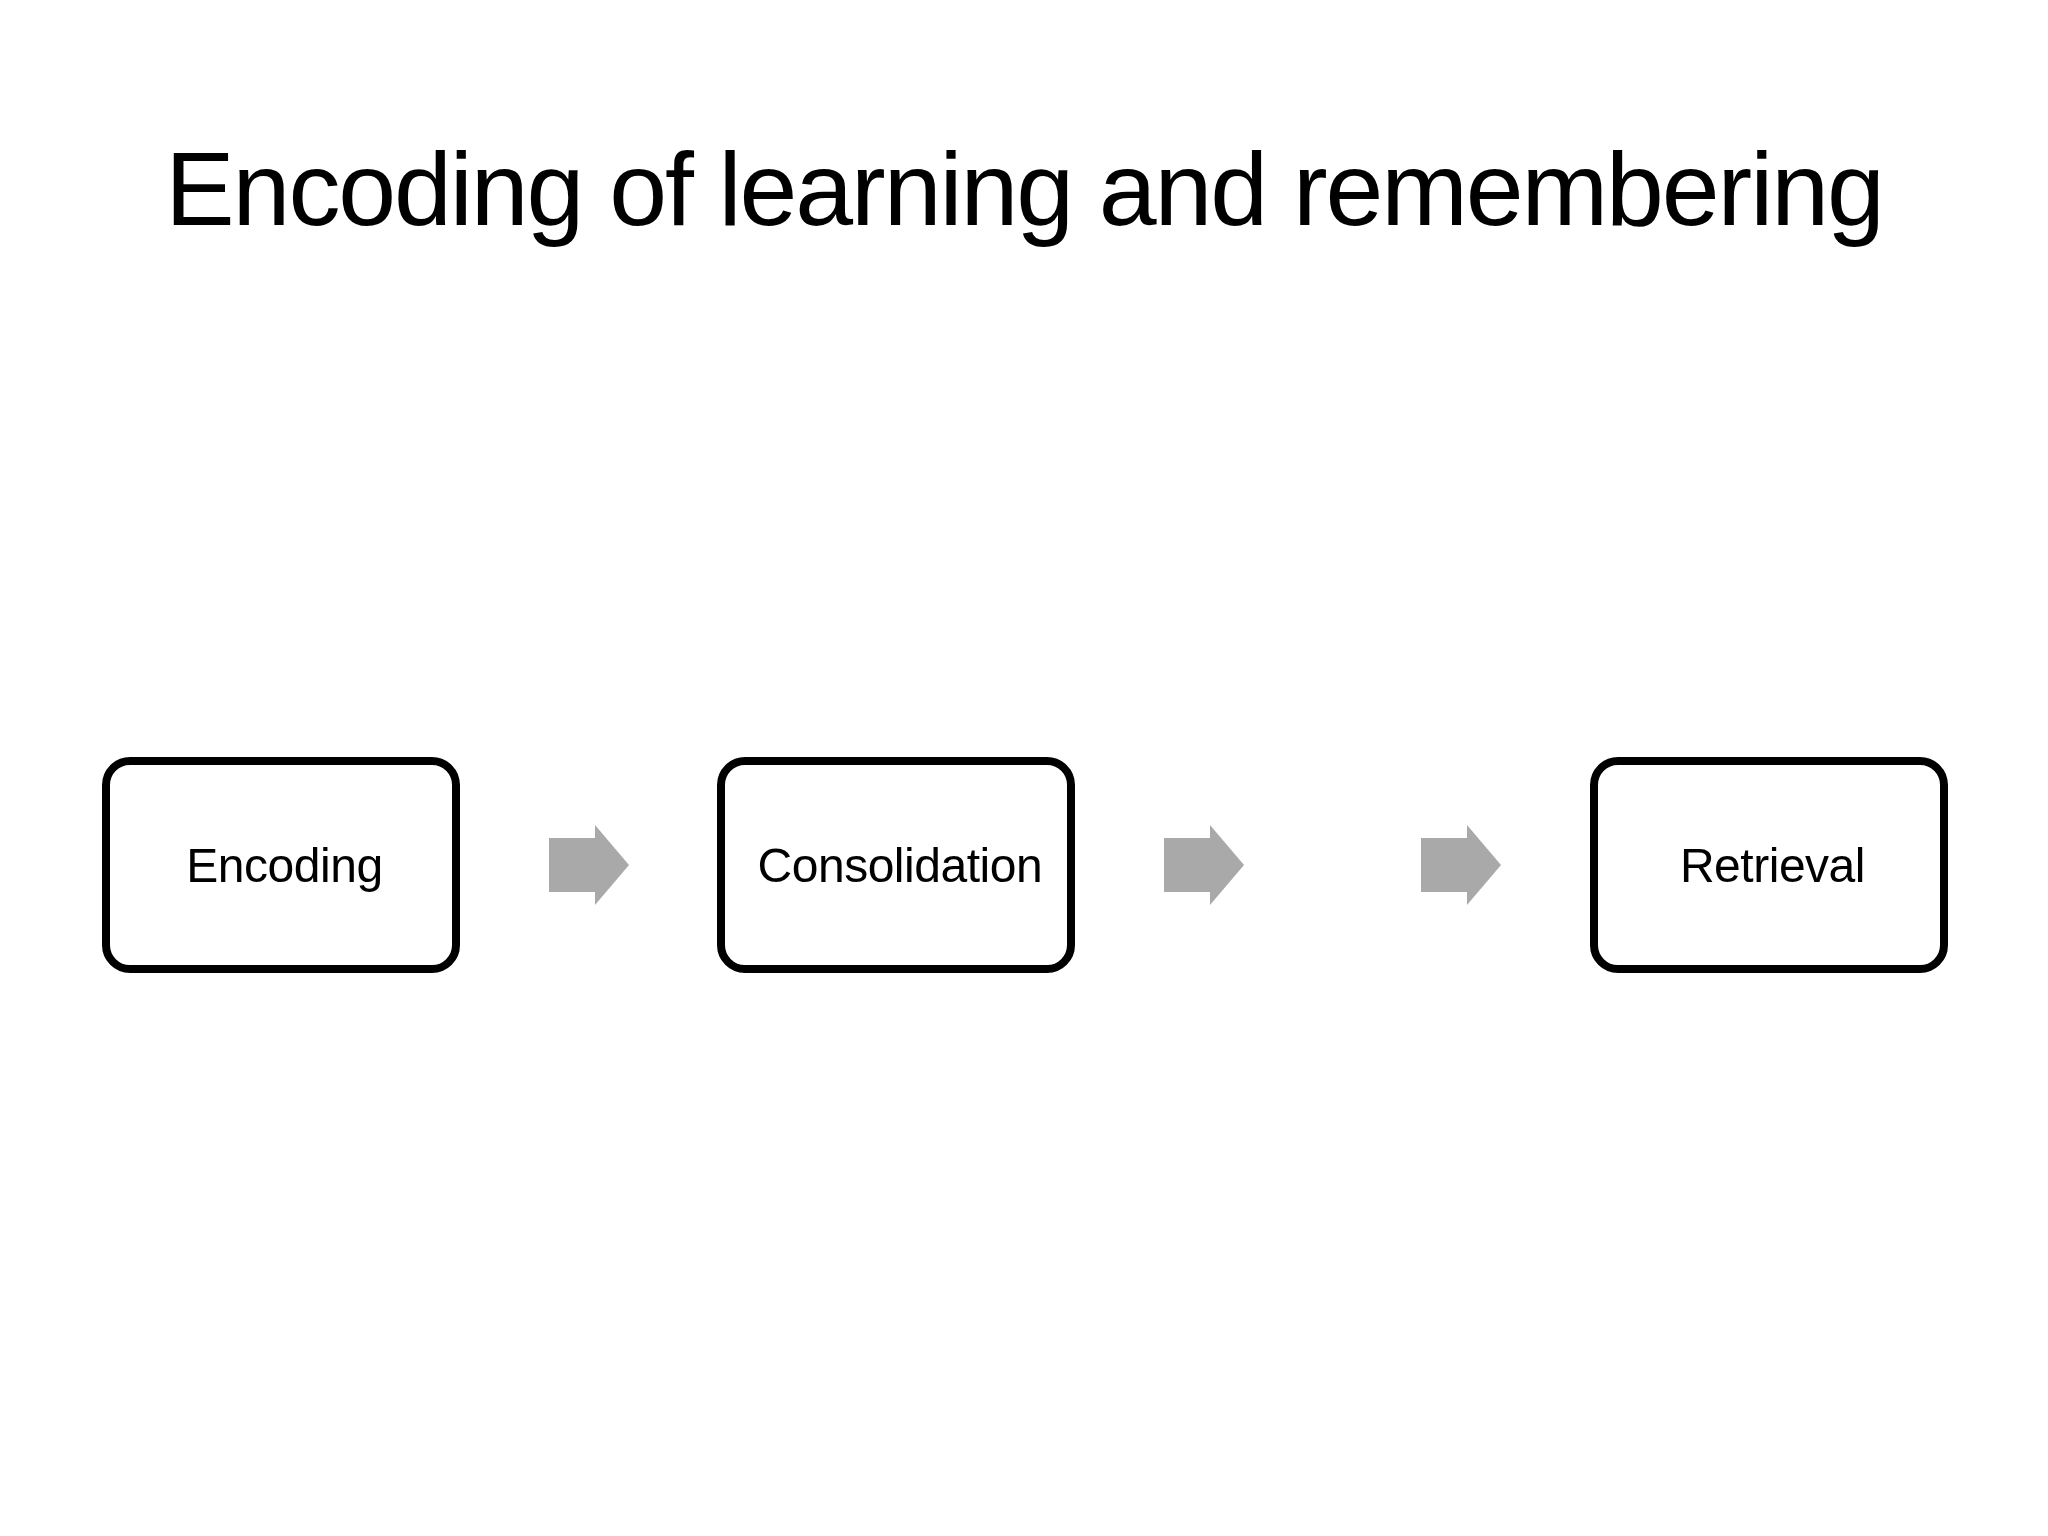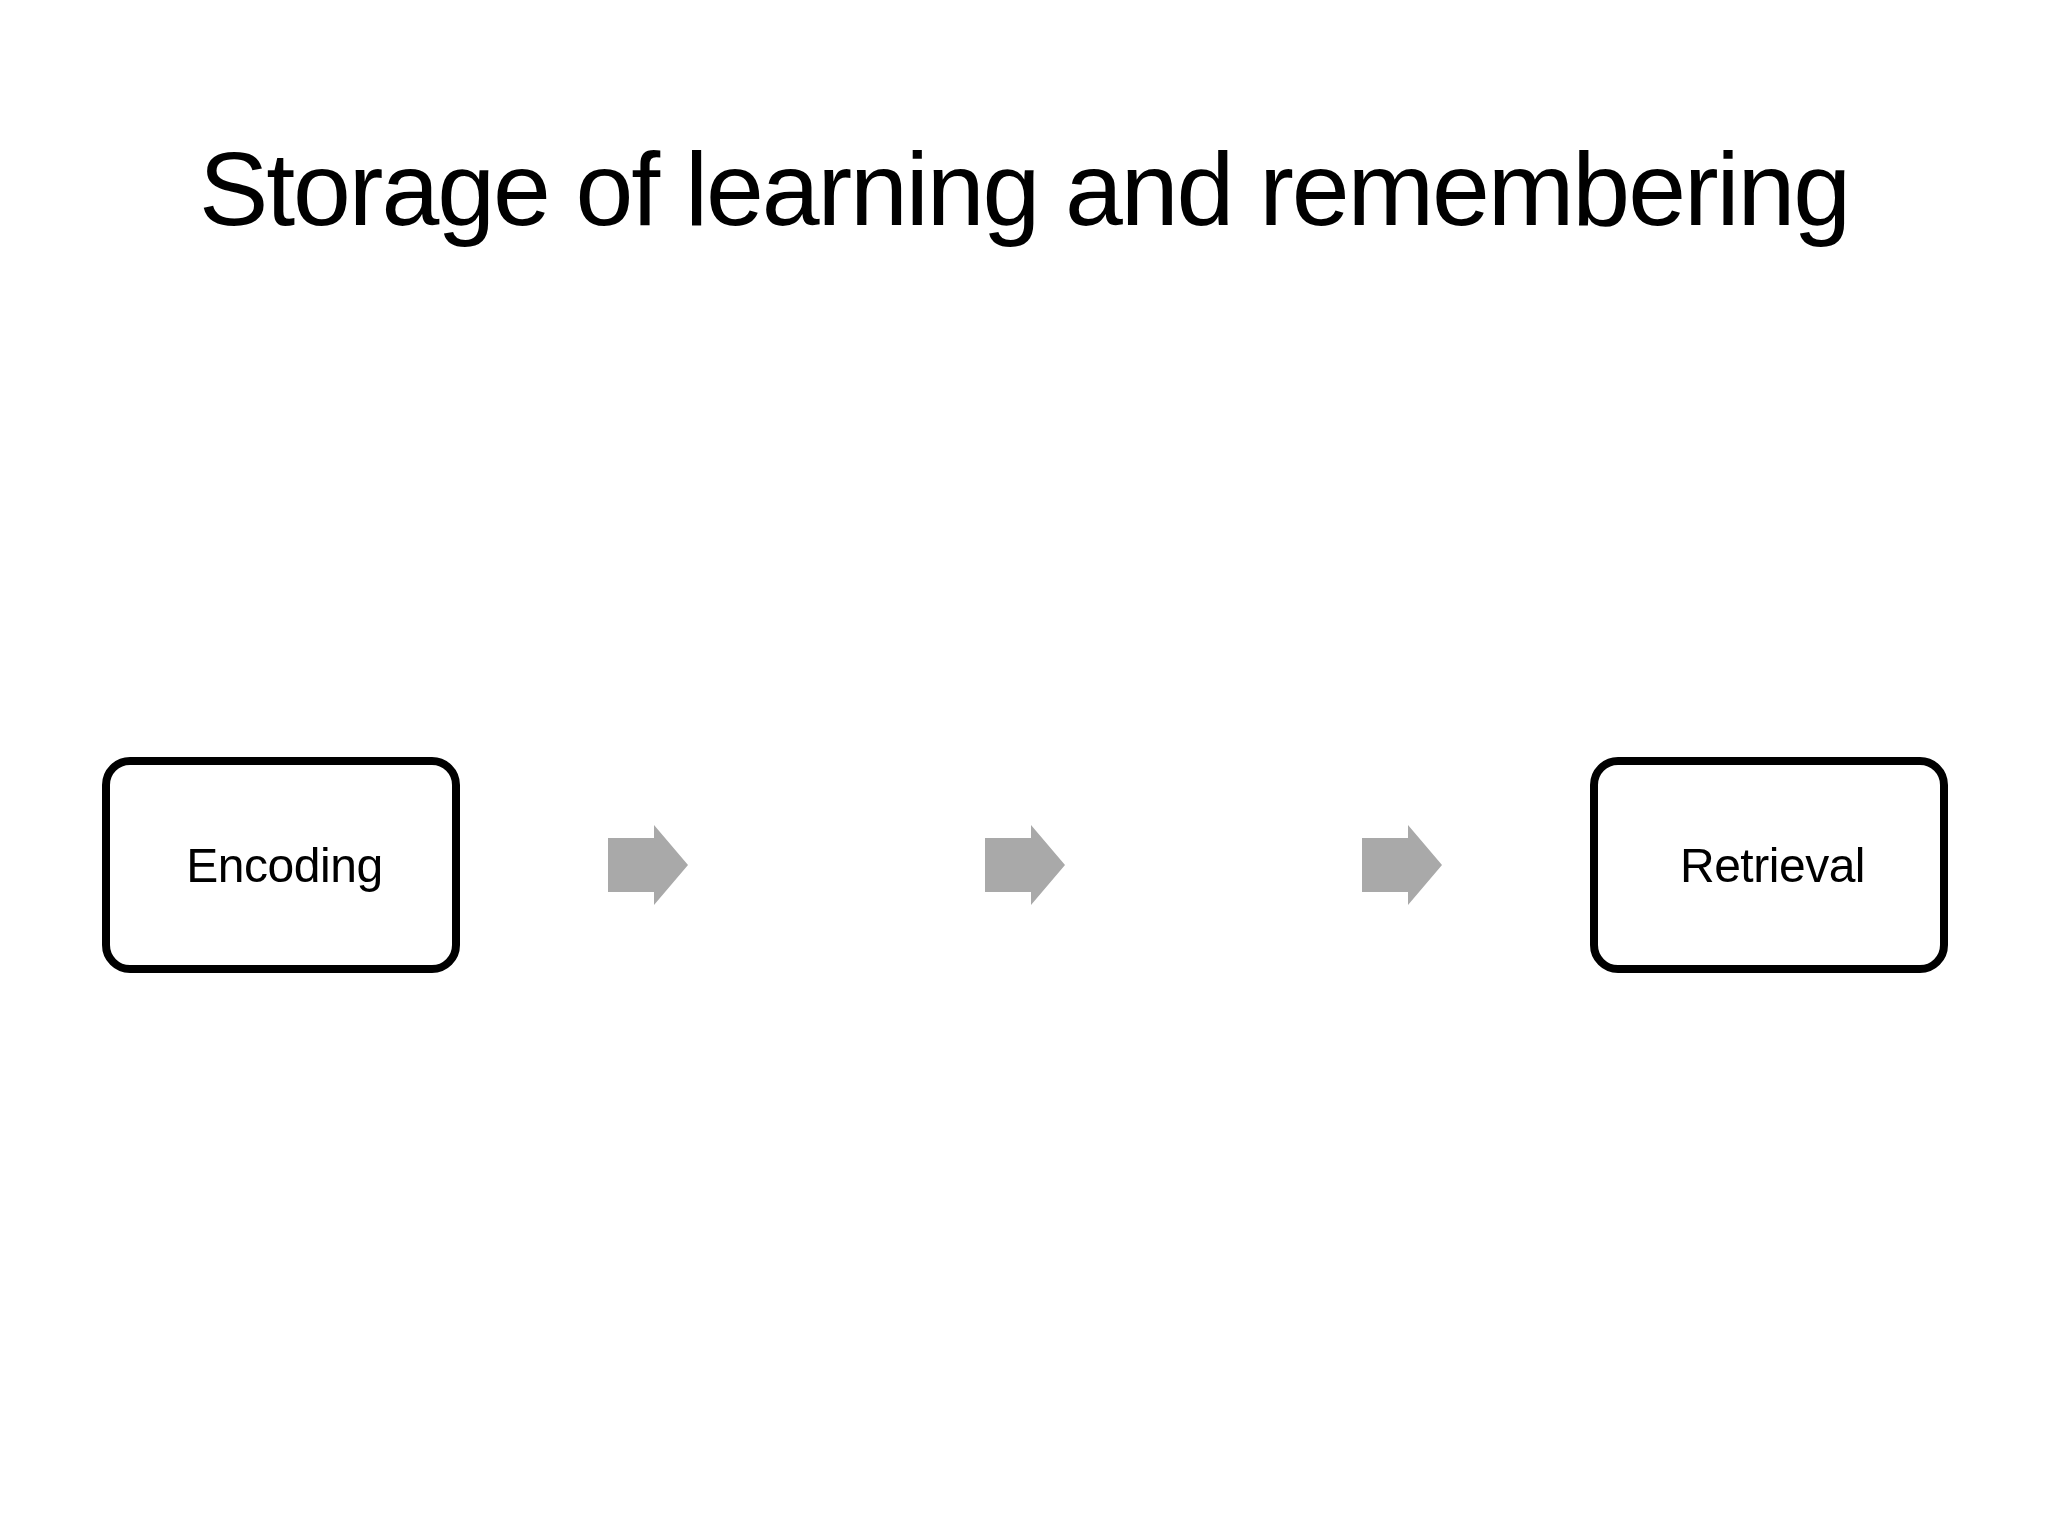--- a/index.html
+++ b/index.html
@@ -75,34 +75,37 @@
   }
   .arrow-icon polygon {
     fill: var(--arrow-color);
   }
 </style>
 </head>
 <body>
 
 <div class="slide">
 
-  <div class="slide-title">Storage of learning and remembering</div>
+  <div class="slide-title">Encoding of learning and remembering</div>
 
   <div class="flow-row">
 
     <div class="step-box">
       <span class="step-label">Encoding</span>
     </div>
 
     <div class="arrow-gap">
       <svg class="arrow-icon" viewBox="0 0 80 80" xmlns="http://www.w3.org/2000/svg" aria-hidden="true">
         <polygon points="0,13 46,13 46,0 80,40 46,80 46,67 0,67"></polygon>
       </svg>
     </div>
 
+    <div class="step-box">
+      <span class="step-label">Consolidation</span>
+    </div>
 
     <div class="arrow-gap">
       <svg class="arrow-icon" viewBox="0 0 80 80" xmlns="http://www.w3.org/2000/svg" aria-hidden="true">
         <polygon points="0,13 46,13 46,0 80,40 46,80 46,67 0,67"></polygon>
       </svg>
     </div>
 
 
     <div class="arrow-gap">
       <svg class="arrow-icon" viewBox="0 0 80 80" xmlns="http://www.w3.org/2000/svg" aria-hidden="true">

